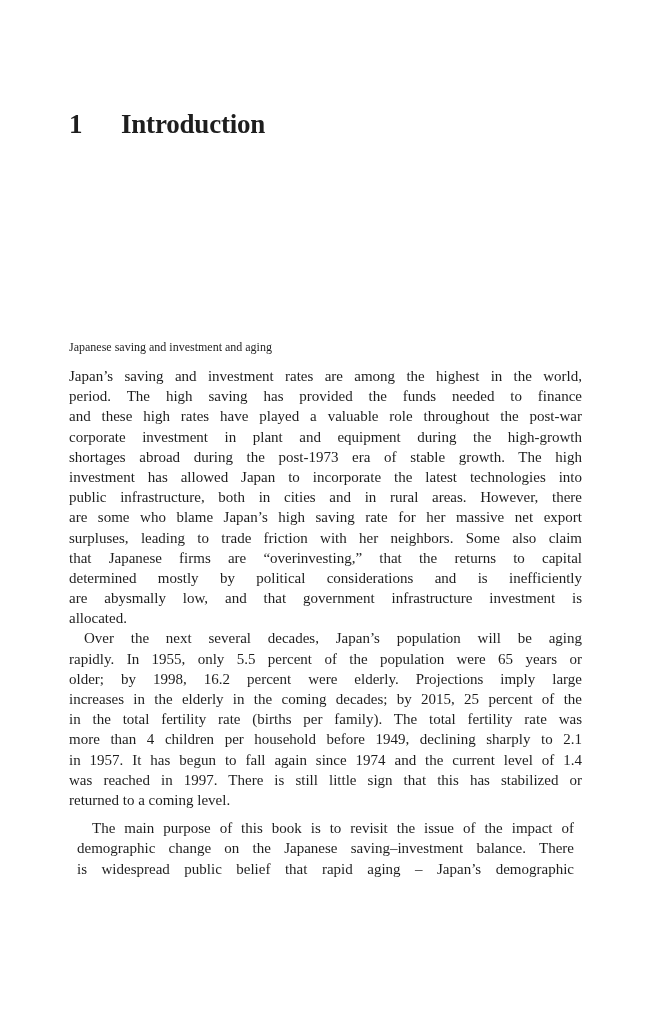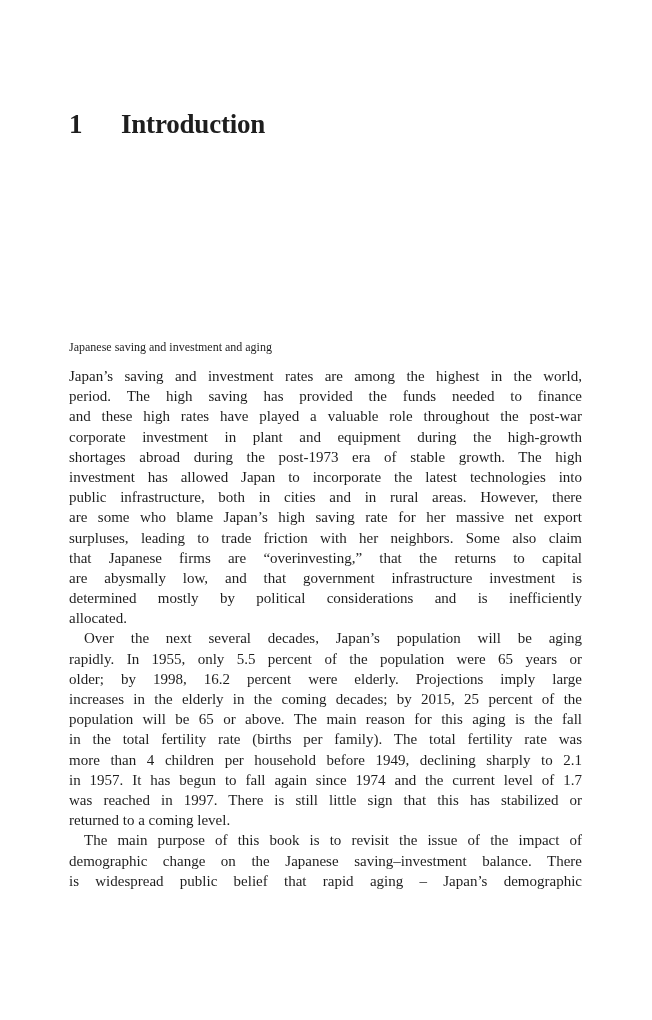--- a/index.html
+++ b/index.html
@@ -30,34 +30,33 @@
     <span class="line">Japan’s saving and investment rates are among the highest in the world,</span>
     <span class="line">period. The high saving has provided the funds needed to finance</span>
     <span class="line">and these high rates have played a valuable role throughout the post-war</span>
     <span class="line">corporate investment in plant and equipment during the high-growth</span>
     <span class="line">shortages abroad during the post-1973 era of stable growth. The high</span>
     <span class="line">investment has allowed Japan to incorporate the latest technologies into</span>
     <span class="line">public infrastructure, both in cities and in rural areas. However, there</span>
     <span class="line">are some who blame Japan’s high saving rate for her massive net export</span>
     <span class="line">surpluses, leading to trade friction with her neighbors. Some also claim</span>
     <span class="line">that Japanese firms are “overinvesting,” that the returns to capital</span>
+    <span class="line">determined mostly by political considerations and is inefficiently</span>
     <span class="line">are abysmally low, and that government infrastructure investment is</span>
-    <span class="line">determined mostly by political considerations and is inefficiently</span>
     <span class="line last">allocated.</span>
   </p>
   <p style="margin:0">
     <span class="line indent">Over the next several decades, Japan’s population will be aging</span>
     <span class="line">rapidly. In 1955, only 5.5 percent of the population were 65 years or</span>
     <span class="line">older; by 1998, 16.2 percent were elderly. Projections imply large</span>
     <span class="line">increases in the elderly in the coming decades; by 2015, 25 percent of the</span>
-    <span class="line">population will be 65 or above. The main reason for this aging is the fall</span>
     <span class="line">in the total fertility rate (births per family). The total fertility rate was</span>
     <span class="line">more than 4 children per household before 1949, declining sharply to 2.1</span>
-    <span class="line">in 1957. It has begun to fall again since 1974 and the current level of 1.7</span>
+    <span class="line">in 1957. It has begun to fall again since 1974 and the current level of 1.4</span>
     <span class="line">was reached in 1997. There is still little sign that this has stabilized or</span>
     <span class="line last">returned to a coming level.</span>
   </p>
-  <p style="margin:0">
+  <p style="margin:8px">
     <span class="line indent">The main purpose of this book is to revisit the issue of the impact of</span>
     <span class="line">demographic change on the Japanese saving–investment balance. There</span>
     <span class="line">is widespread public belief that rapid aging – Japan’s demographic</span>
   </p>
 </div>
 
 </body></html>

